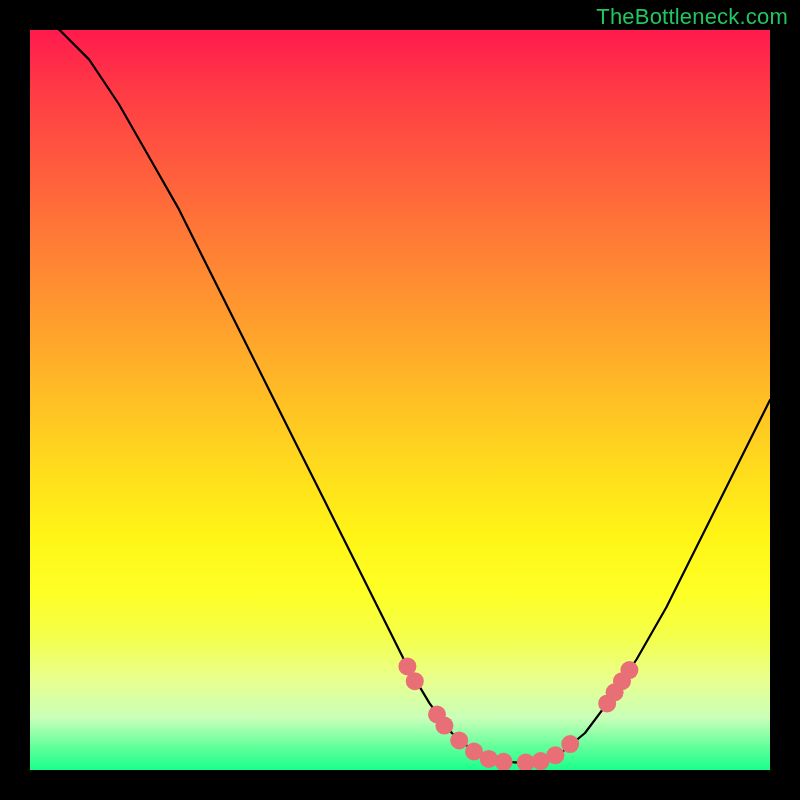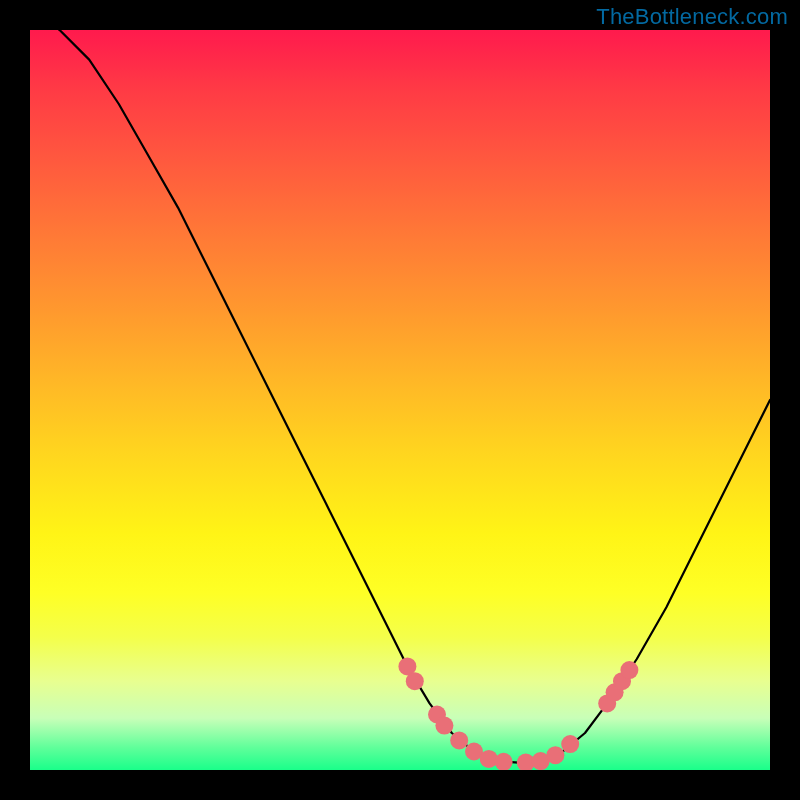--- a/index.html
+++ b/index.html
@@ -7,21 +7,21 @@
   .container {
     position: relative;
     width: 800px;
     height: 800px;
     background: #000;
   }
   .watermark {
     position: absolute;
     top: 4px;
     right: 12px;
-    color: #0369a1;
+    color: #22c55e;
     font-family: Arial, Helvetica, sans-serif;
     font-size: 22px;
     font-weight: 400;
     letter-spacing: 0.2px;
     z-index: 5;
   }
   .plot-area {
     position: absolute;
     left: 30px;
     top: 30px;

